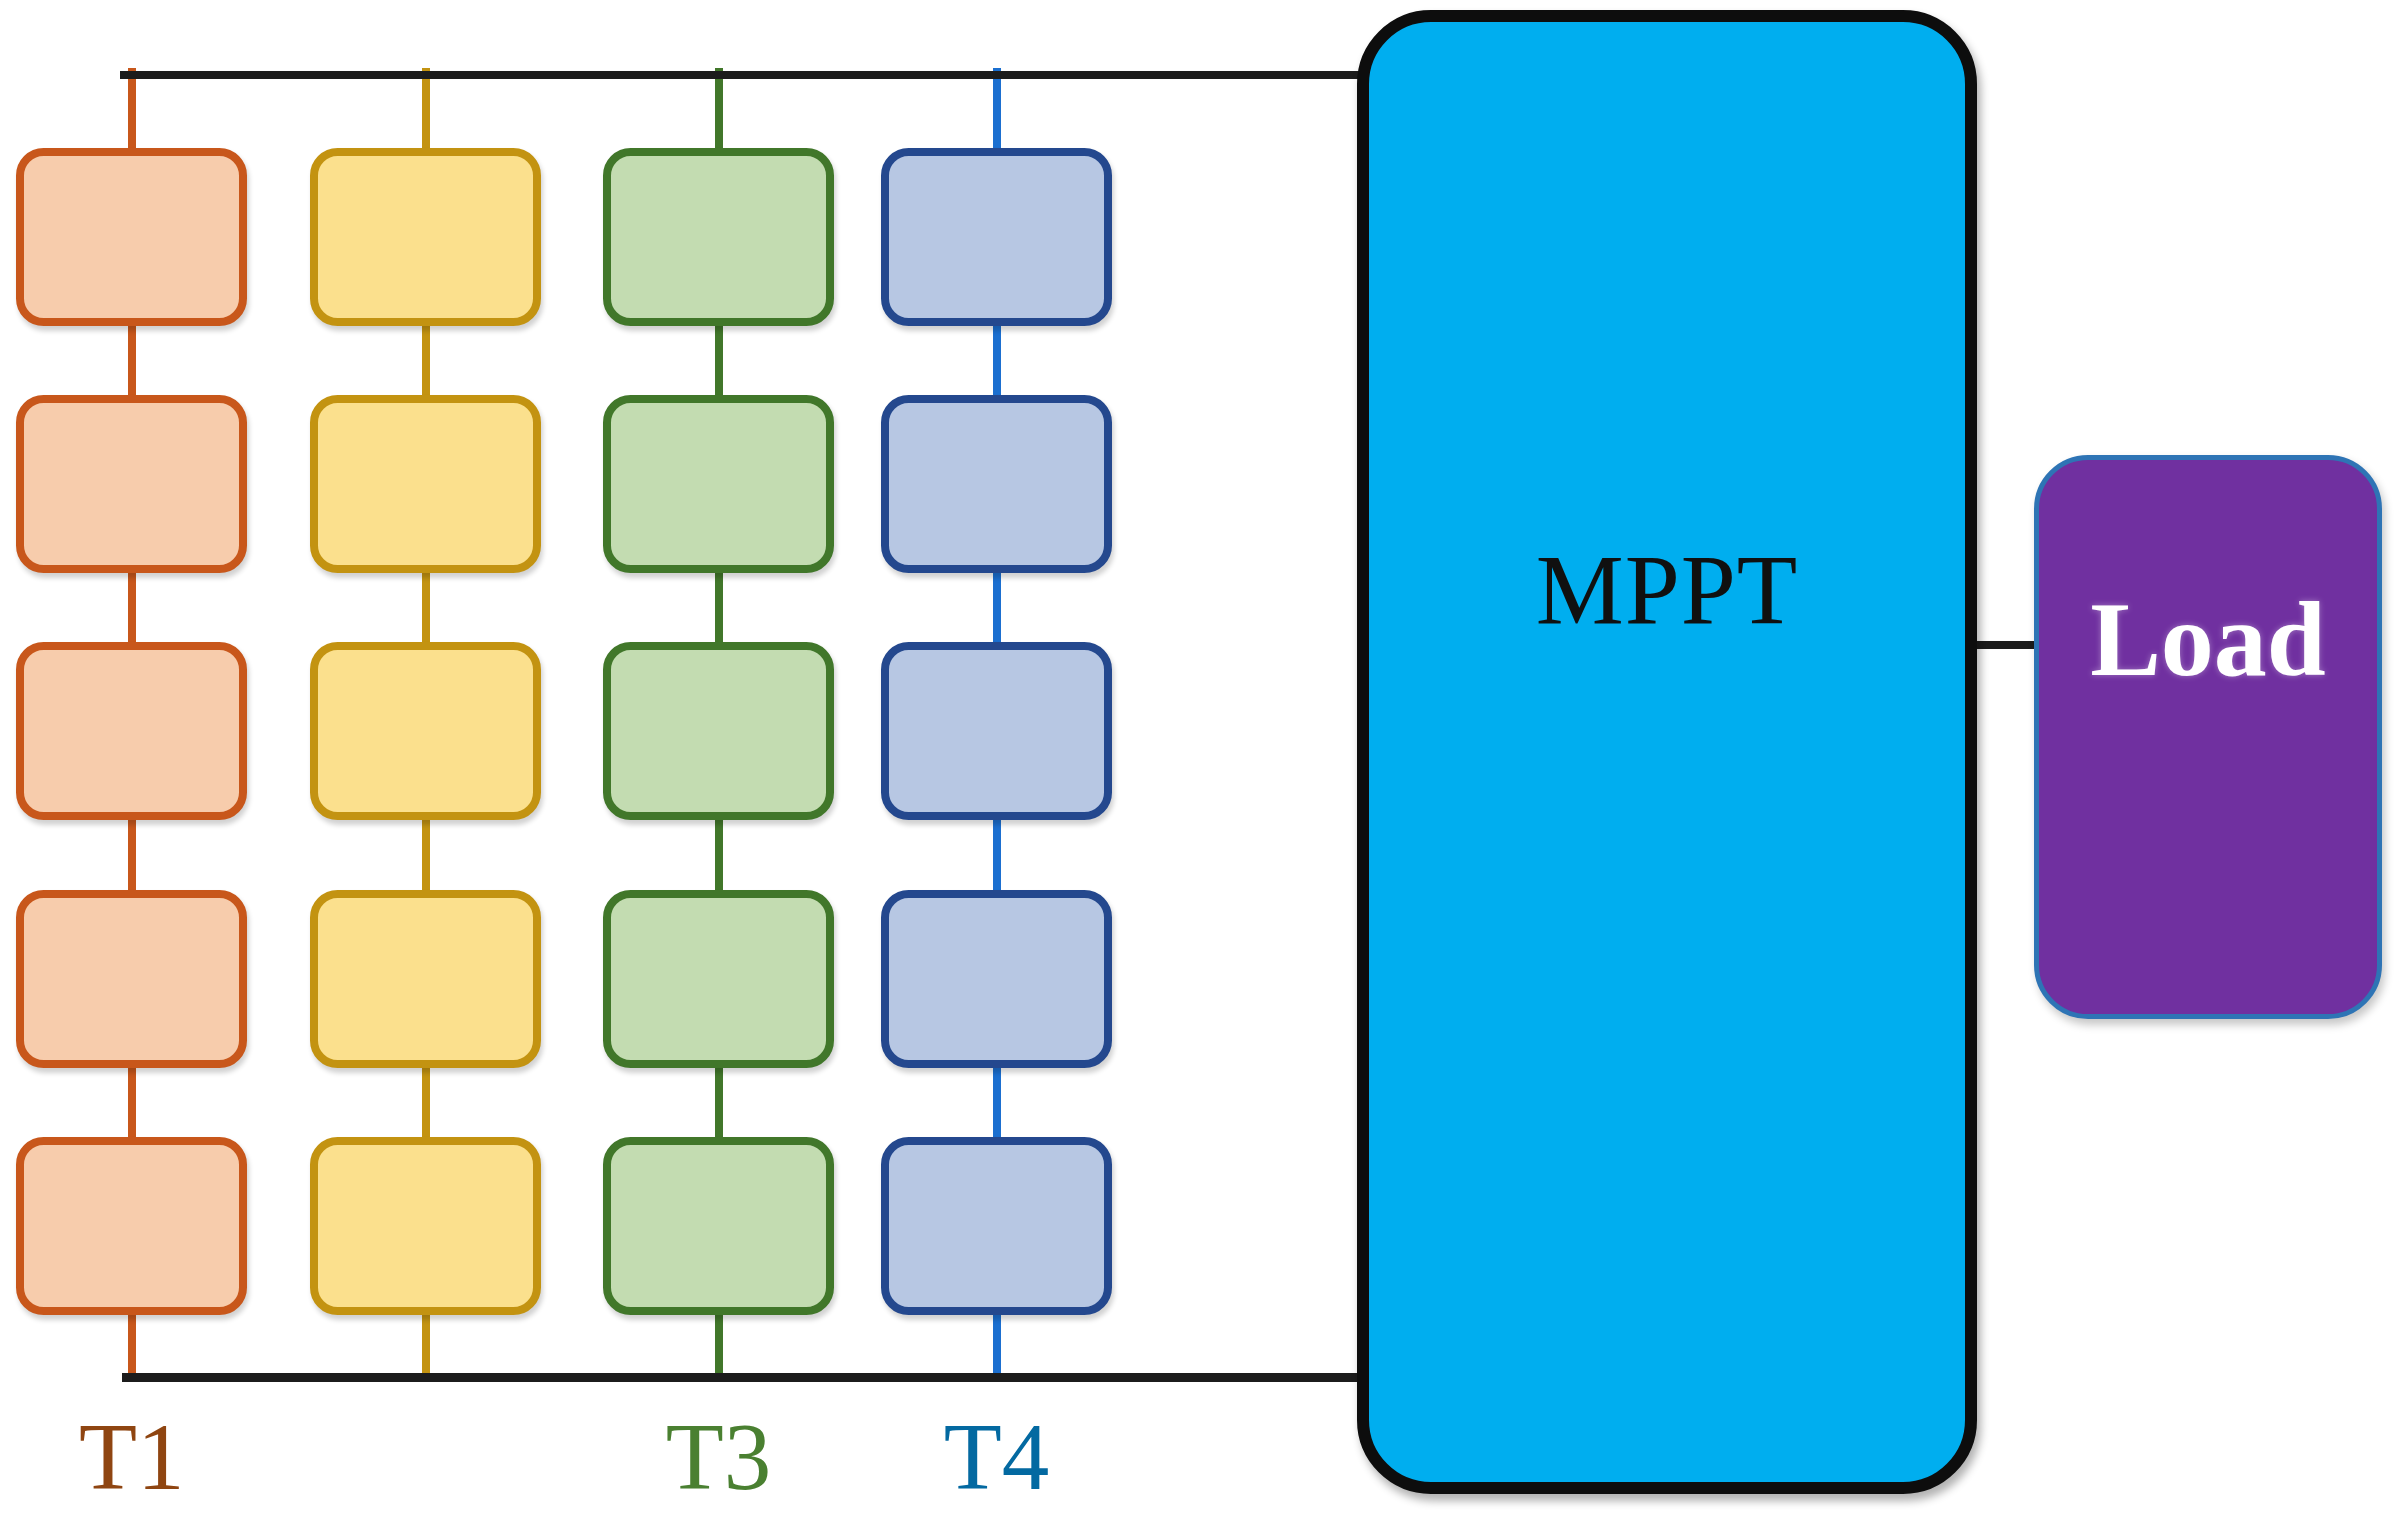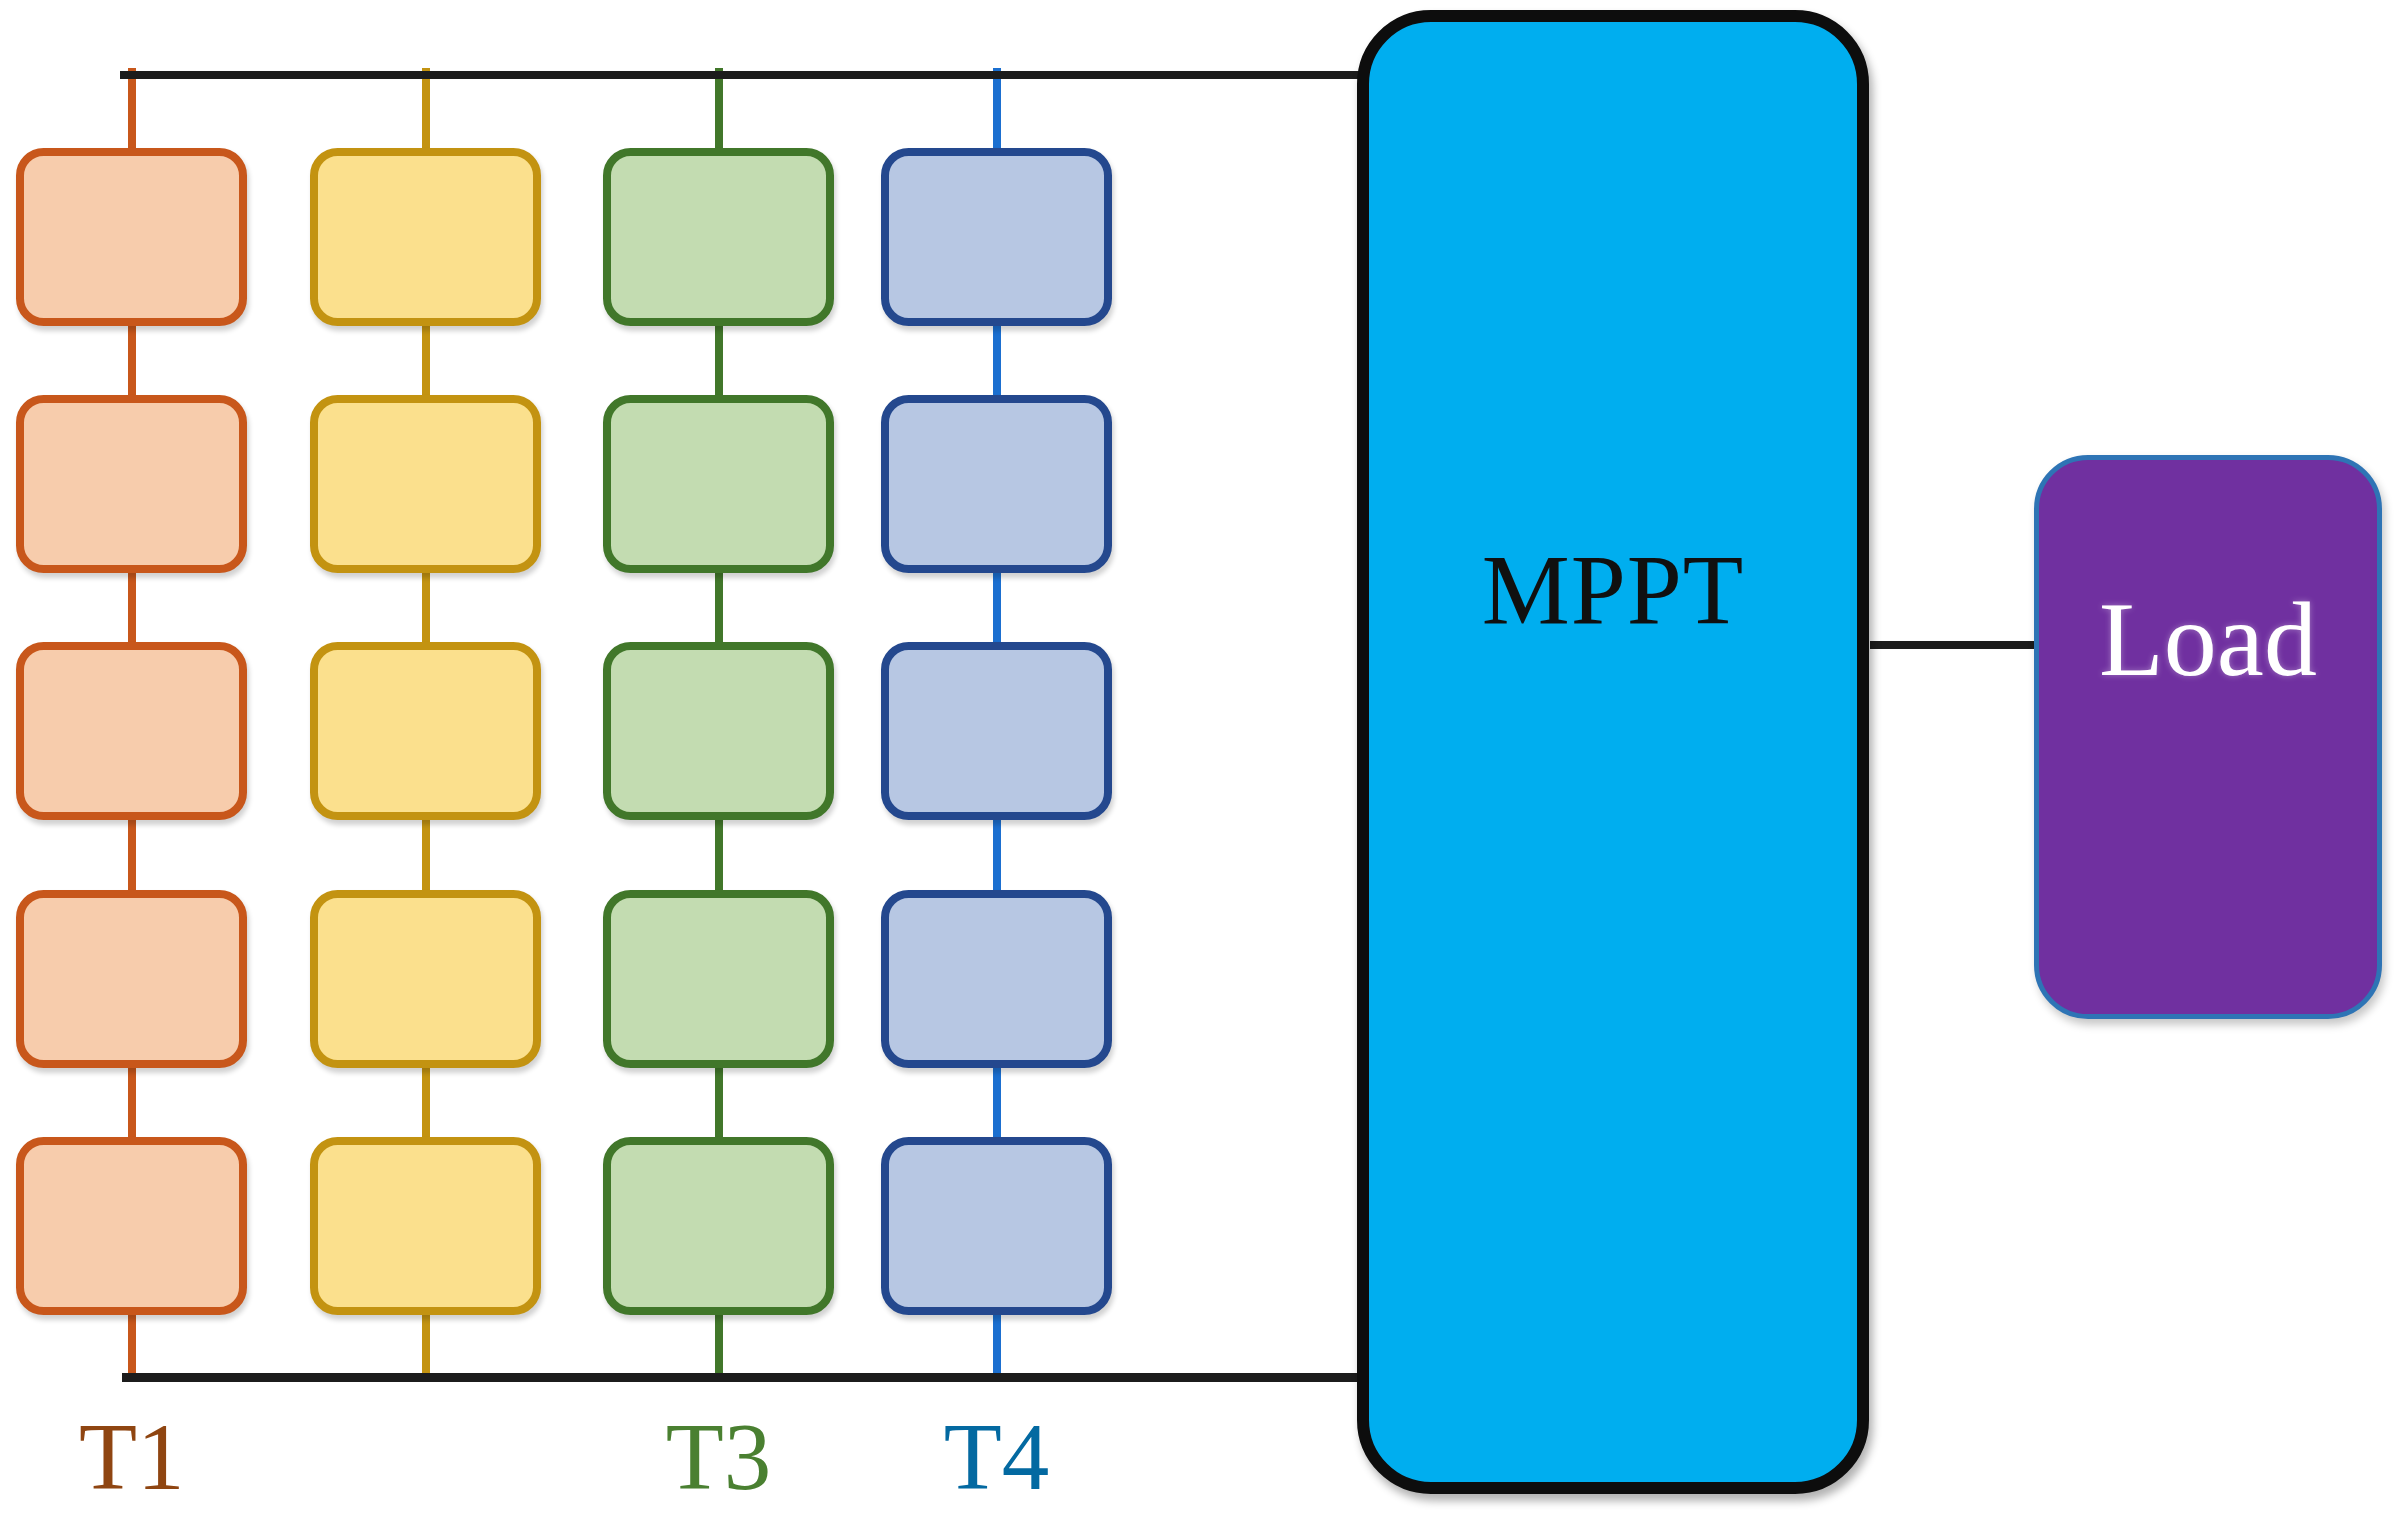--- a/index.html
+++ b/index.html
@@ -27,21 +27,21 @@
     top: 1403px;
     width: 100%;
     text-align: center;
     font-size: 95px;
     line-height: 108px;
     white-space: nowrap;
   }
   .mppt-box {
     position: absolute;
     left: 1357px; top: 9.9px;
-    width: 512px; height: 1484px;
+    width: 620px; height: 1484px;
     box-sizing: border-box;
     border: 12.8px solid #0d0d0d;
     border-radius: 74px;
     box-shadow: 3.9px 6.9px 8.9px rgba(0,0,0,0.30);
   }
   .mppt-text {
     position: absolute;
     top: 507px; left: 0;
     width: 100%;
     text-align: center;
@@ -58,21 +58,21 @@
     border-radius: 54px;
     box-shadow: 3px 5.9px 8.9px rgba(0,0,0,0.22);
   }
   .load-text {
     position: absolute;
     top: 116px; left: 0;
     width: 100%;
     text-align: center;
     font-size: 106px;
     line-height: 128px;
-    font-weight: normal;
+    font-weight: bold;
     text-shadow: 0 0 6.9px rgba(255,255,255,0.35);
   }
 </style>
 </head>
 <body>
 
 <div class="canvas">
 
   <div id="columns">
       <div class="pv-column" style="left: 16.3px; width: 231px;">

